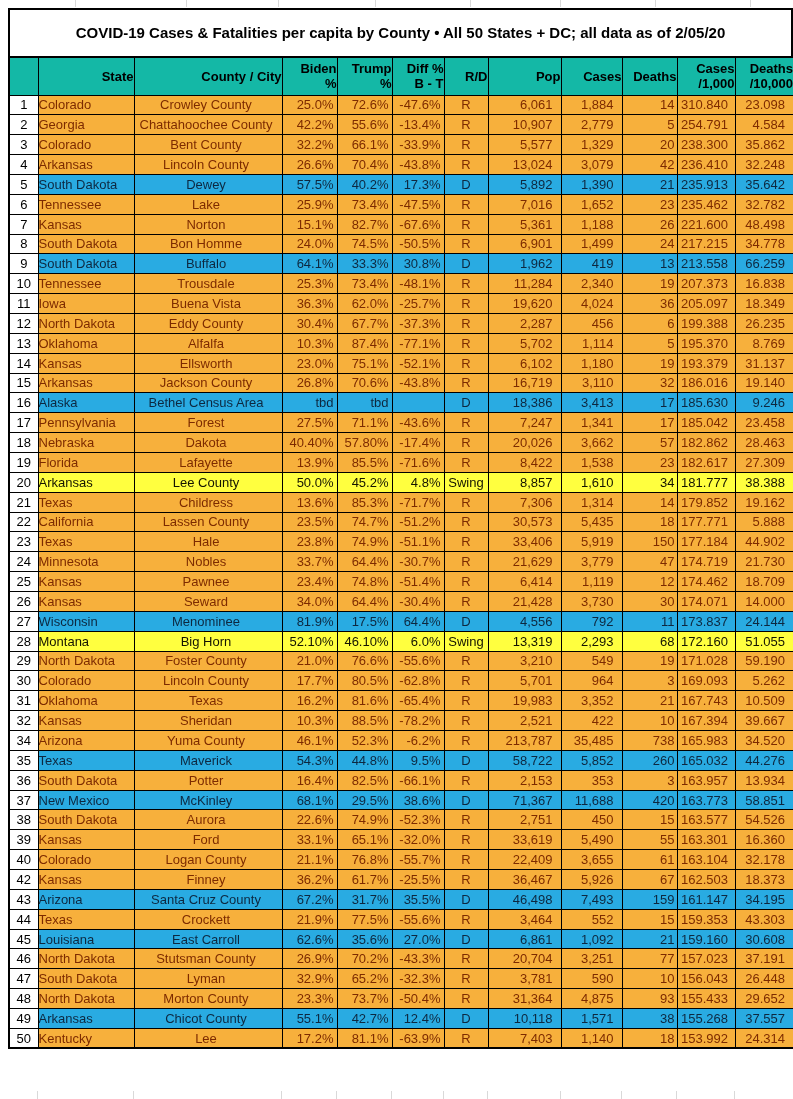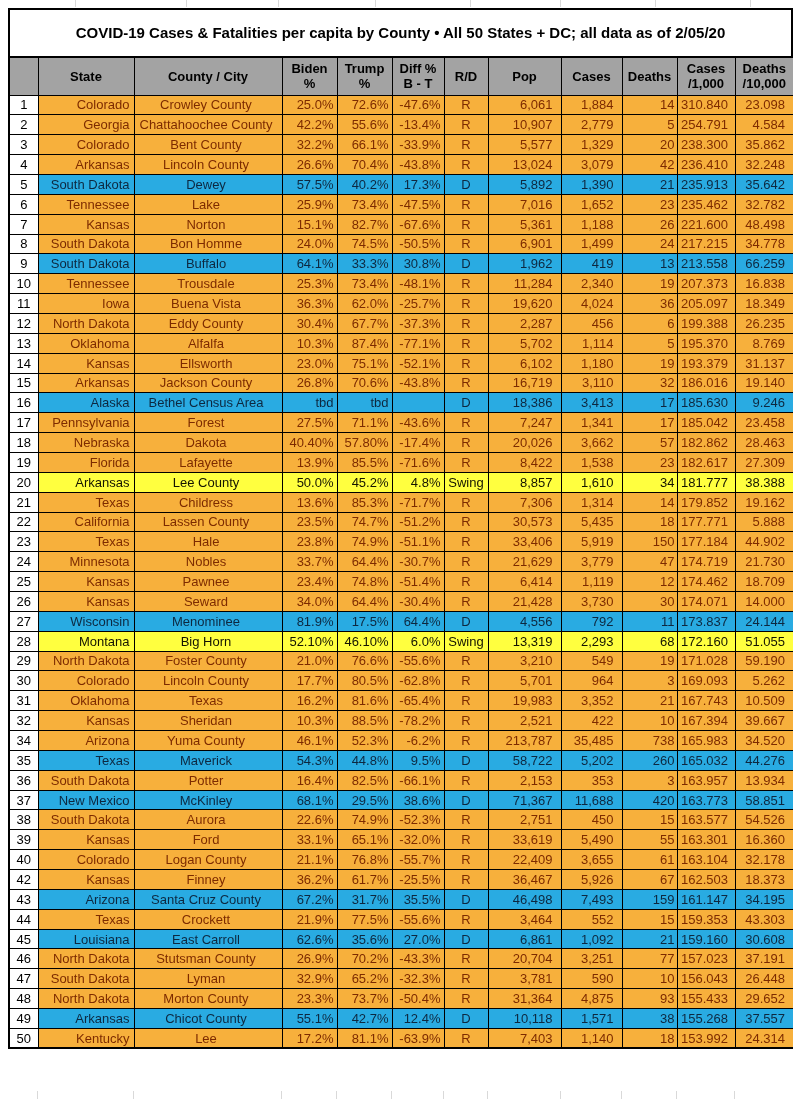--- a/index.html
+++ b/index.html
@@ -21,32 +21,32 @@
   table{
     border-collapse:collapse;table-layout:fixed;width:785px;
     border:2px solid #000;
   }
   th,td{
     border:1px solid #000;overflow:hidden;white-space:nowrap;
     box-sizing:border-box;padding:0;
   }
   thead th{
     height:38px;font-weight:bold;font-size:13px;line-height:15px;
-    text-align:center;vertical-align:middle;background:#a3a3a3;color:#000;
+    text-align:right;vertical-align:middle;background:#14b8a6;color:#000;
     white-space:pre-line;
   }
   tbody tr{height:19.86px;}
   tbody td{font-size:13px;vertical-align:middle;}
   
   .row-r td{background:var(--rep-bg);color:var(--rep-tx);}
   .row-d td{background:var(--dem-bg);color:var(--dem-tx);}
   .row-s td{background:var(--swing-bg);color:var(--swing-tx);}
   
   .col-n{text-align:center;background:#fff !important;color:#000 !important;}
-  .col-state{text-align:right;padding-right:4px;}
+  .col-state{text-align:left;padding-right:4px;}
   .col-county{text-align:center;padding-right:4px;}
   .col-biden,.col-trump,.col-diff{text-align:right;padding-right:3px;}
   .col-rd{text-align:center;}
   .col-pop,.col-cases{text-align:right;padding-right:8px;}
   .col-deaths{text-align:right;padding-right:2px;}
   .col-cases_per_1000{text-align:center;padding-right:3px;}
   .col-deaths_per_10000{text-align:right;padding-right:8px;}
 </style>
 </head>
 <body style="--rep-bg: #F7B03C; --dem-bg: #29ABE2; --swing-bg: #FFFF3F; --rep-tx: #7D2B00; --dem-tx: #0D2840; --swing-tx: #141400; --faint: #D9D9D9;">
@@ -558,21 +558,21 @@
           </tr>
           <tr class="row-d">
             <td class="col-n">35</td>
             <td class="col-state">Texas</td>
             <td class="col-county">Maverick</td>
             <td class="col-biden">54.3%</td>
             <td class="col-trump">44.8%</td>
             <td class="col-diff">9.5%</td>
             <td class="col-rd">D</td>
             <td class="col-pop">58,722</td>
-            <td class="col-cases">5,202</td>
+            <td class="col-cases">5,852</td>
             <td class="col-deaths">260</td>
             <td class="col-cases_per_1000">165.032</td>
             <td class="col-deaths_per_10000">44.276</td>
           </tr>
           <tr class="row-r">
             <td class="col-n">36</td>
             <td class="col-state">South Dakota</td>
             <td class="col-county">Potter</td>
             <td class="col-biden">16.4%</td>
             <td class="col-trump">82.5%</td>

